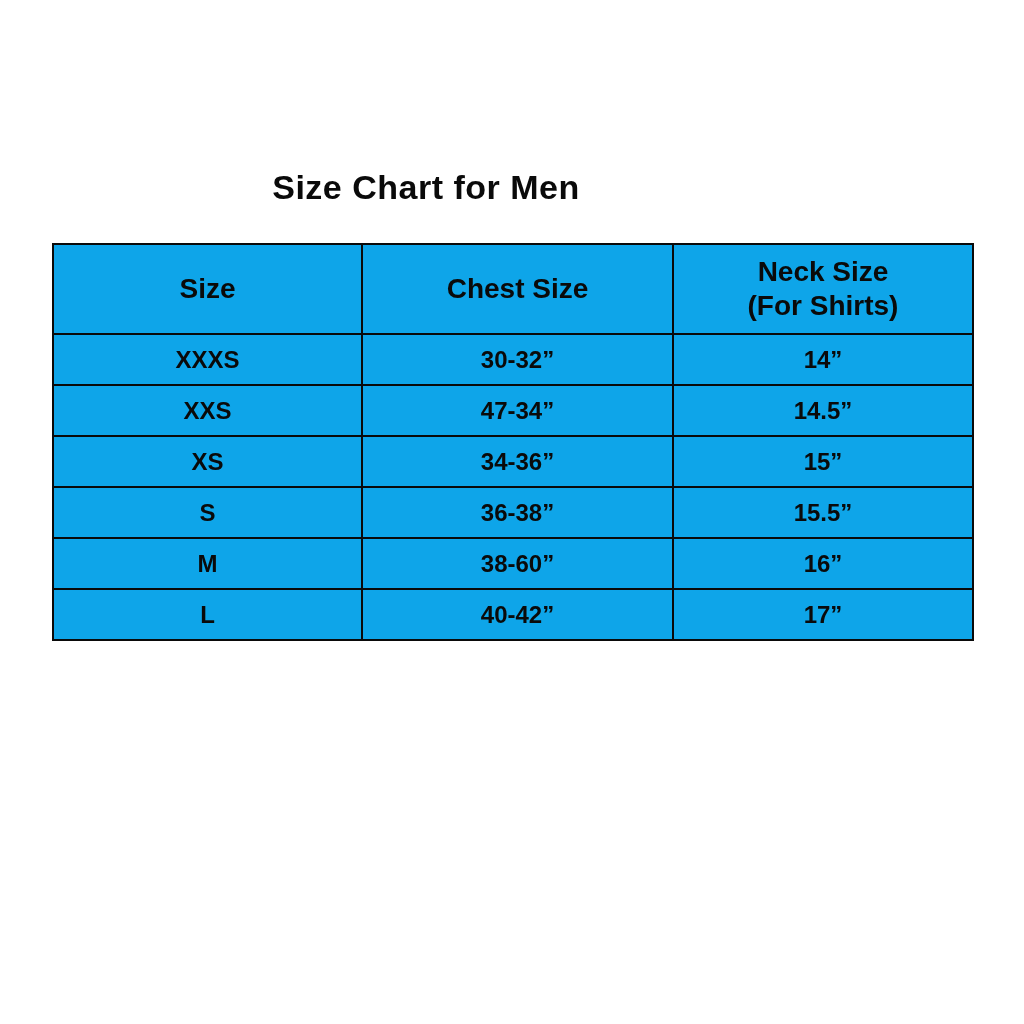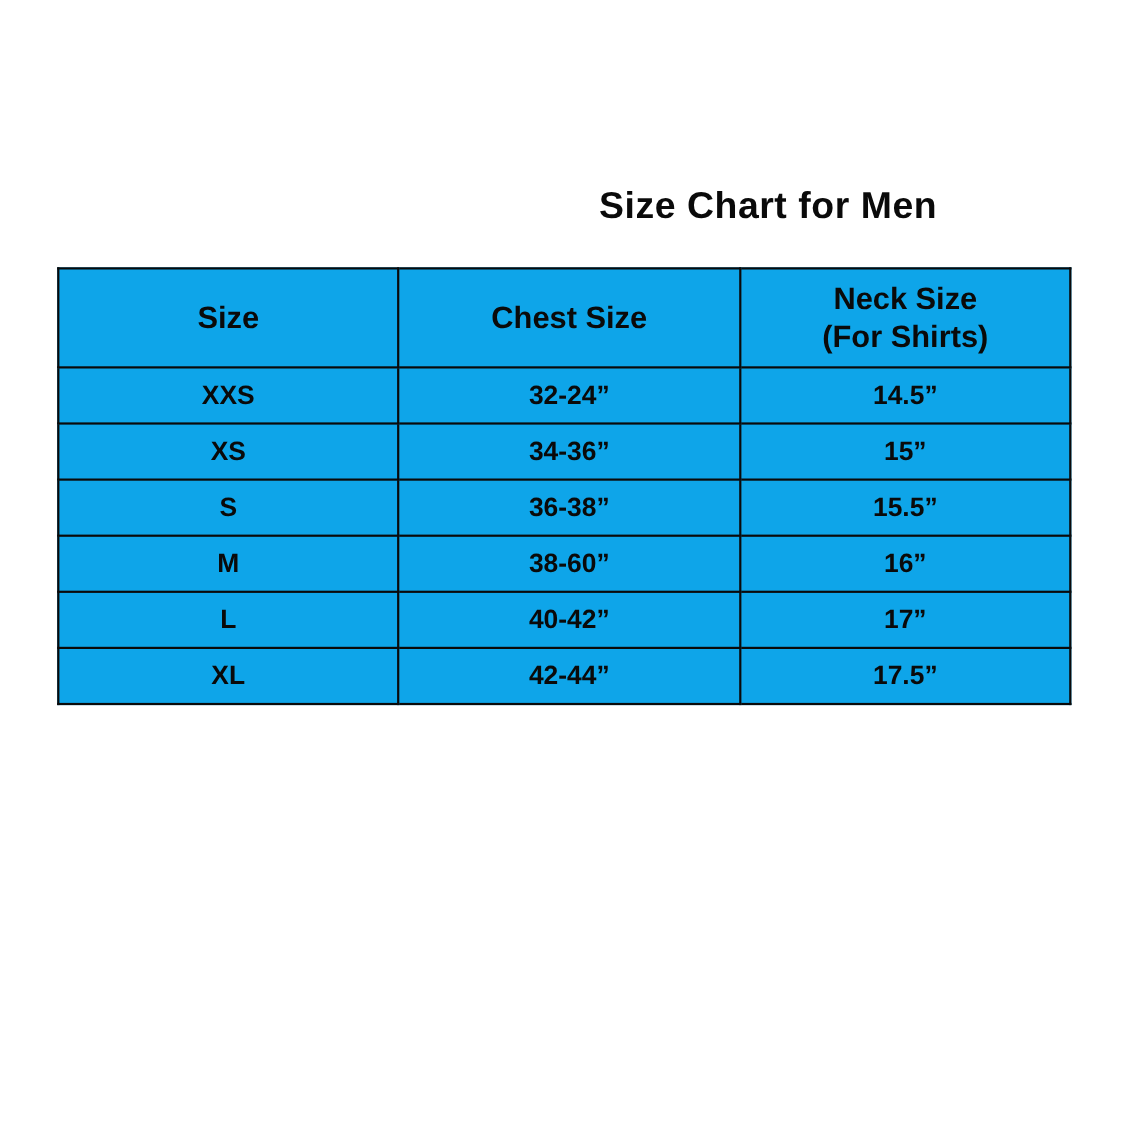--- a/index.html
+++ b/index.html
@@ -12,21 +12,21 @@
     height: 1024px;
     position: relative;
     font-family: "Liberation Sans", "DejaVu Sans", sans-serif;
     color: #0a0a0a;
   }
   .page-title {
     position: absolute;
     top: 168px;
     left: 0;
     width: 852px;
-    text-align: right;
+    text-align: center;
     font-size: 34px;
     font-weight: bold;
     letter-spacing: 0.5px;
   }
   table.size-chart {
     position: absolute;
     top: 243px;
     left: 52px;
     width: 920px;
     border-collapse: collapse;
@@ -73,22 +73,27 @@
       <th>Size</th>
       <th>Chest Size</th>
       <th>
         <span class="neck-sub">Neck Size</span>
         <span class="neck-sub">(For Shirts)</span>
       </th>
     </tr>
   </thead>
   <tbody>
     <tr>
+      <td>XXXS</td>
+      <td>30-32”</td>
+      <td>14”</td>
+    </tr>
+    <tr>
       <td>XXS</td>
-      <td>32-24”</td>
+      <td>47-34”</td>
       <td>14.5”</td>
     </tr>
     <tr>
       <td>XS</td>
       <td>34-36”</td>
       <td>15”</td>
     </tr>
     <tr>
       <td>S</td>
       <td>36-38”</td>
@@ -97,19 +102,14 @@
     <tr>
       <td>M</td>
       <td>38-60”</td>
       <td>16”</td>
     </tr>
     <tr>
       <td>L</td>
       <td>40-42”</td>
       <td>17”</td>
     </tr>
-    <tr>
-      <td>XL</td>
-      <td>42-44”</td>
-      <td>17.5”</td>
-    </tr>
   </tbody>
 </table>
 
 </body></html>

